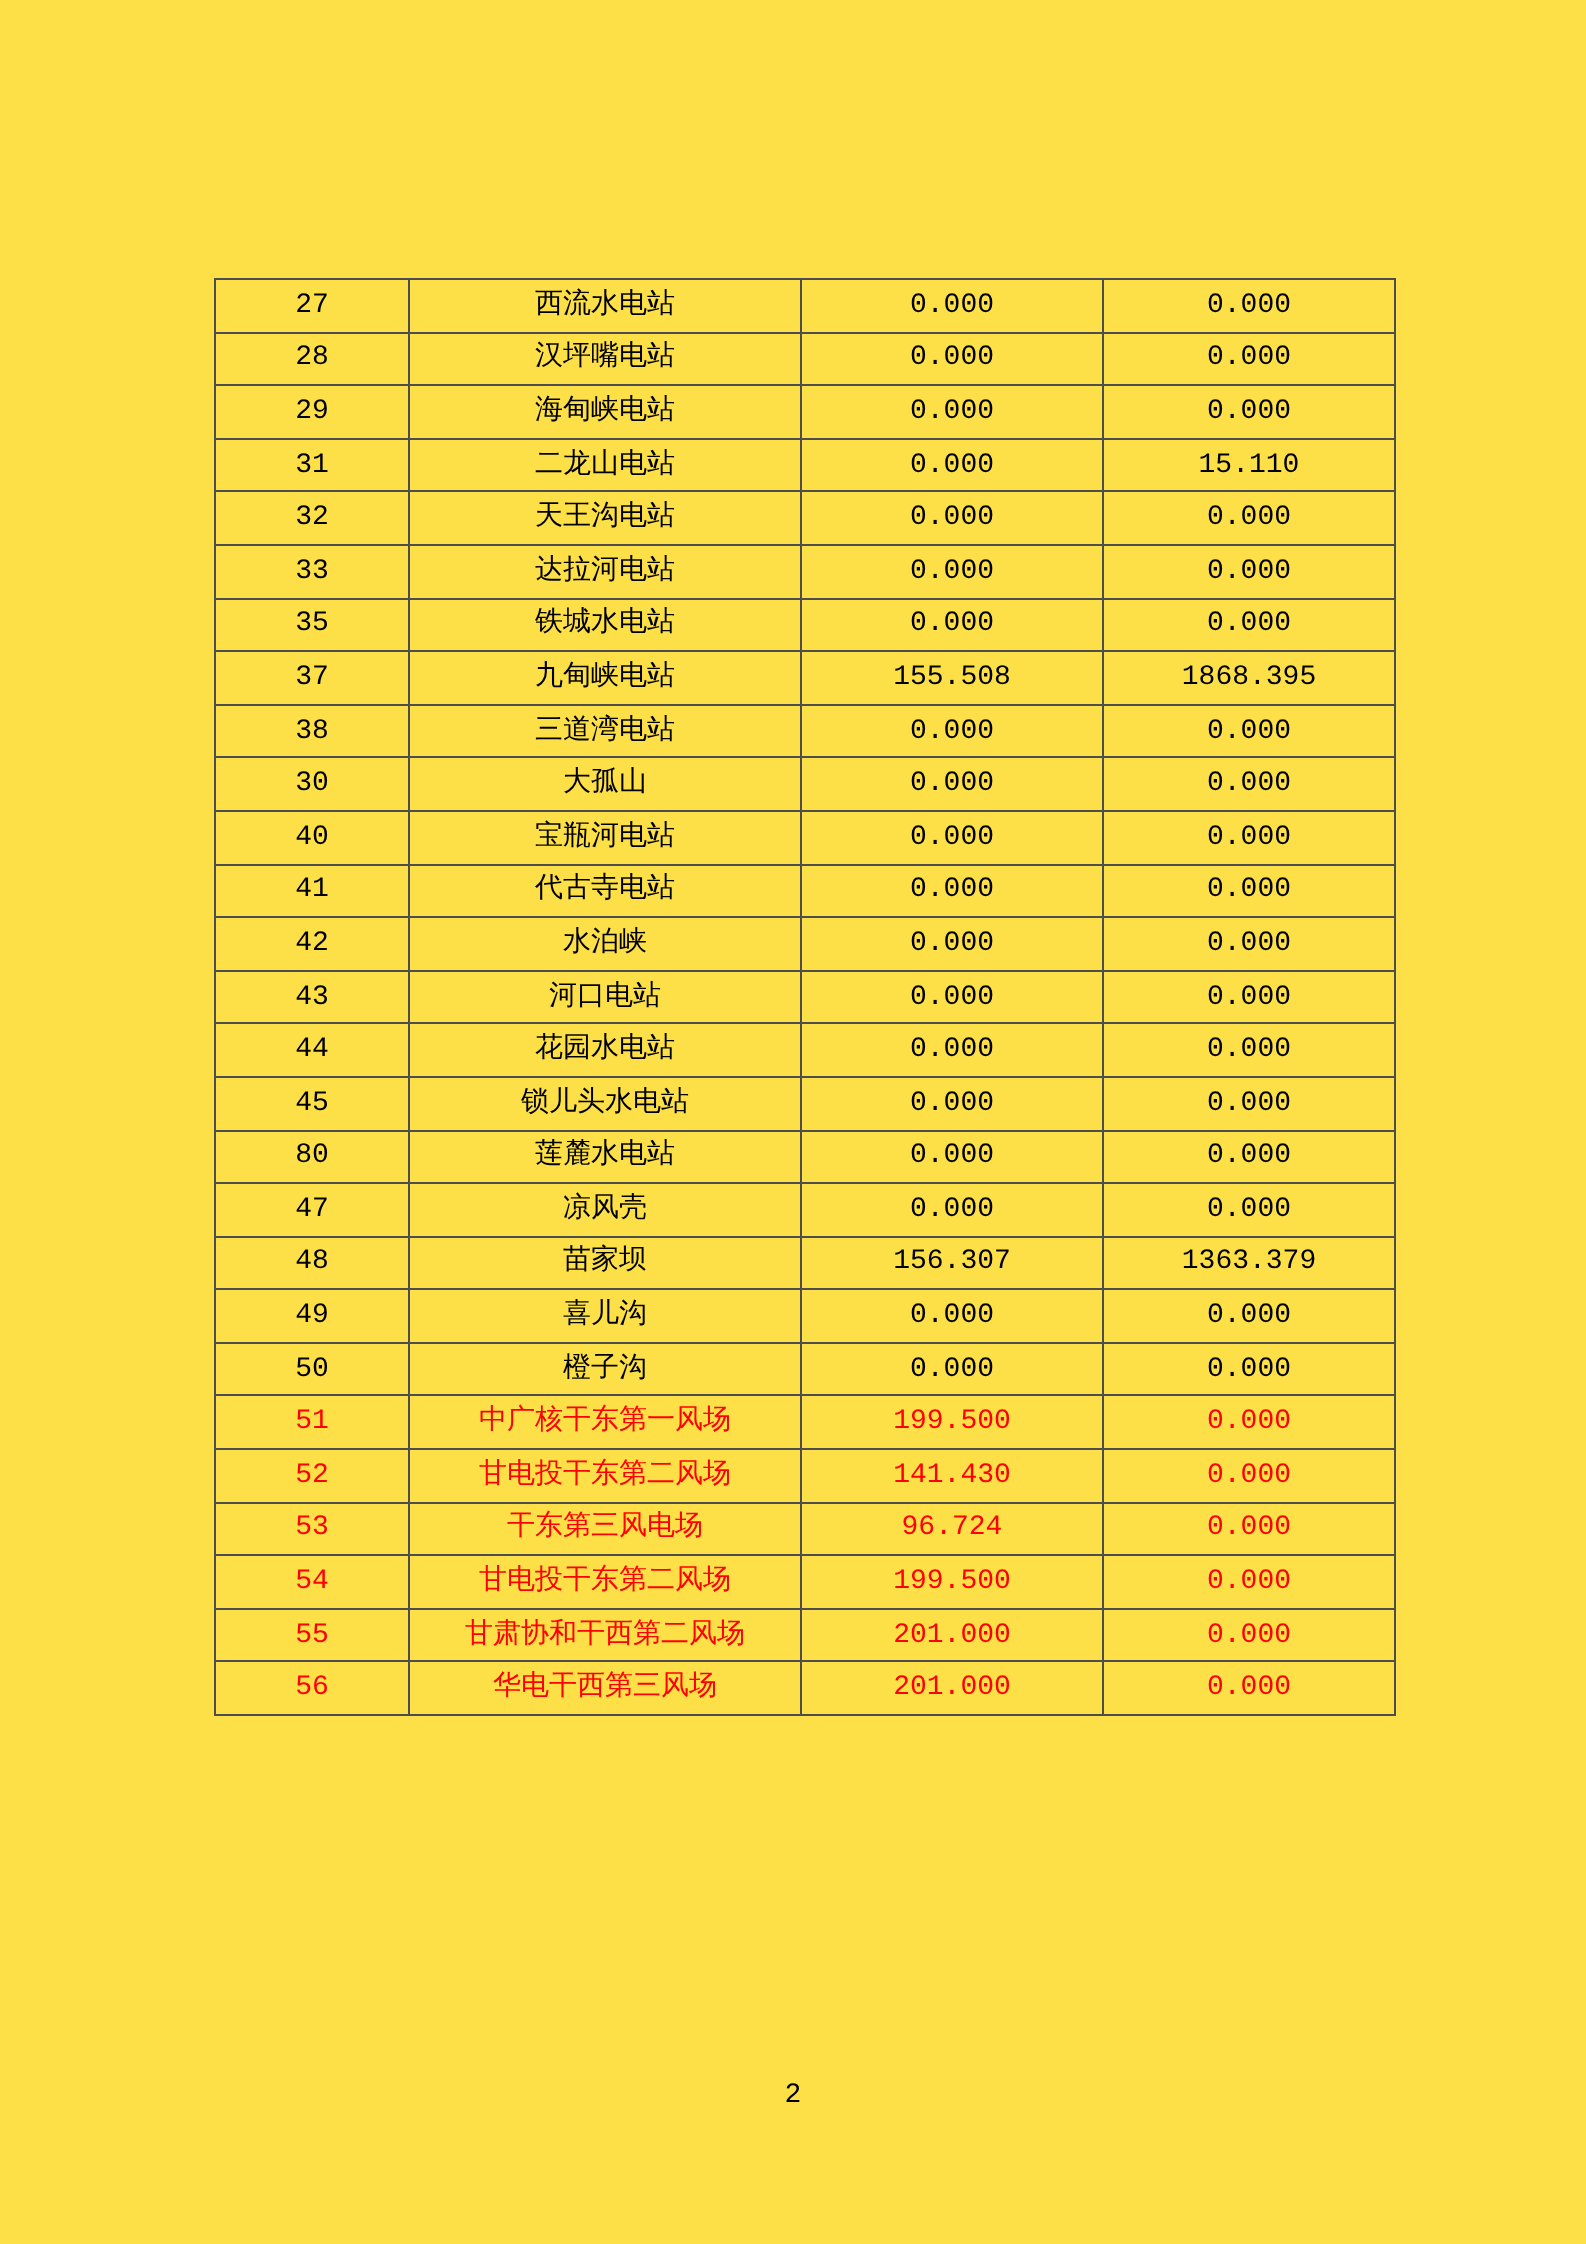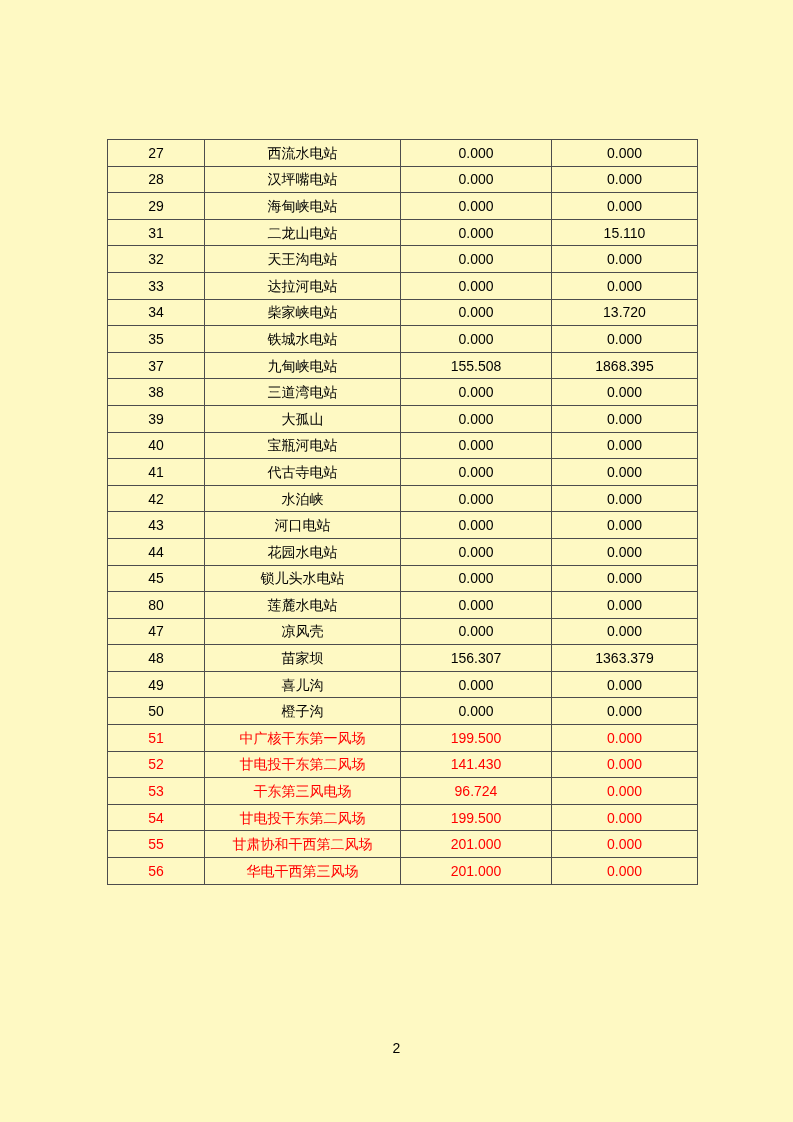--- a/index.html
+++ b/index.html
@@ -1,22 +1,22 @@
 <!DOCTYPE html>
 <html style="--highlight-color: #ff0000; --border-color: #4d4d4d;"><head>
 <meta charset="utf-8">
 <style>
   * { margin: 0; padding: 0; box-sizing: border-box; }
   html, body { background: #ffffff; }
   .page {
     position: relative;
     width: 793px;
     height: 1122px;
-    background: #fef9c3;
-    font-family: Liberation Sans, sans-serif;
+    background: #fde047;
+    font-family: Liberation Mono, monospace;
     color: #000000;
     overflow: hidden;
     margin: 0 auto;
   }
   .data-table {
     position: absolute;
     left: 107px;
     top: 139px;
     width: 590px;
     border-collapse: collapse;
@@ -93,45 +93,39 @@
           <td>0.000</td>
           <td>0.000</td>
         </tr>
         <tr>
           <td>33</td>
           <td>达拉河电站</td>
           <td>0.000</td>
           <td>0.000</td>
         </tr>
         <tr>
-          <td>34</td>
-          <td>柴家峡电站</td>
-          <td>0.000</td>
-          <td>13.720</td>
-        </tr>
-        <tr>
           <td>35</td>
           <td>铁城水电站</td>
           <td>0.000</td>
           <td>0.000</td>
         </tr>
         <tr>
           <td>37</td>
           <td>九甸峡电站</td>
           <td>155.508</td>
           <td>1868.395</td>
         </tr>
         <tr>
           <td>38</td>
           <td>三道湾电站</td>
           <td>0.000</td>
           <td>0.000</td>
         </tr>
         <tr>
-          <td>39</td>
+          <td>30</td>
           <td>大孤山</td>
           <td>0.000</td>
           <td>0.000</td>
         </tr>
         <tr>
           <td>40</td>
           <td>宝瓶河电站</td>
           <td>0.000</td>
           <td>0.000</td>
         </tr>

